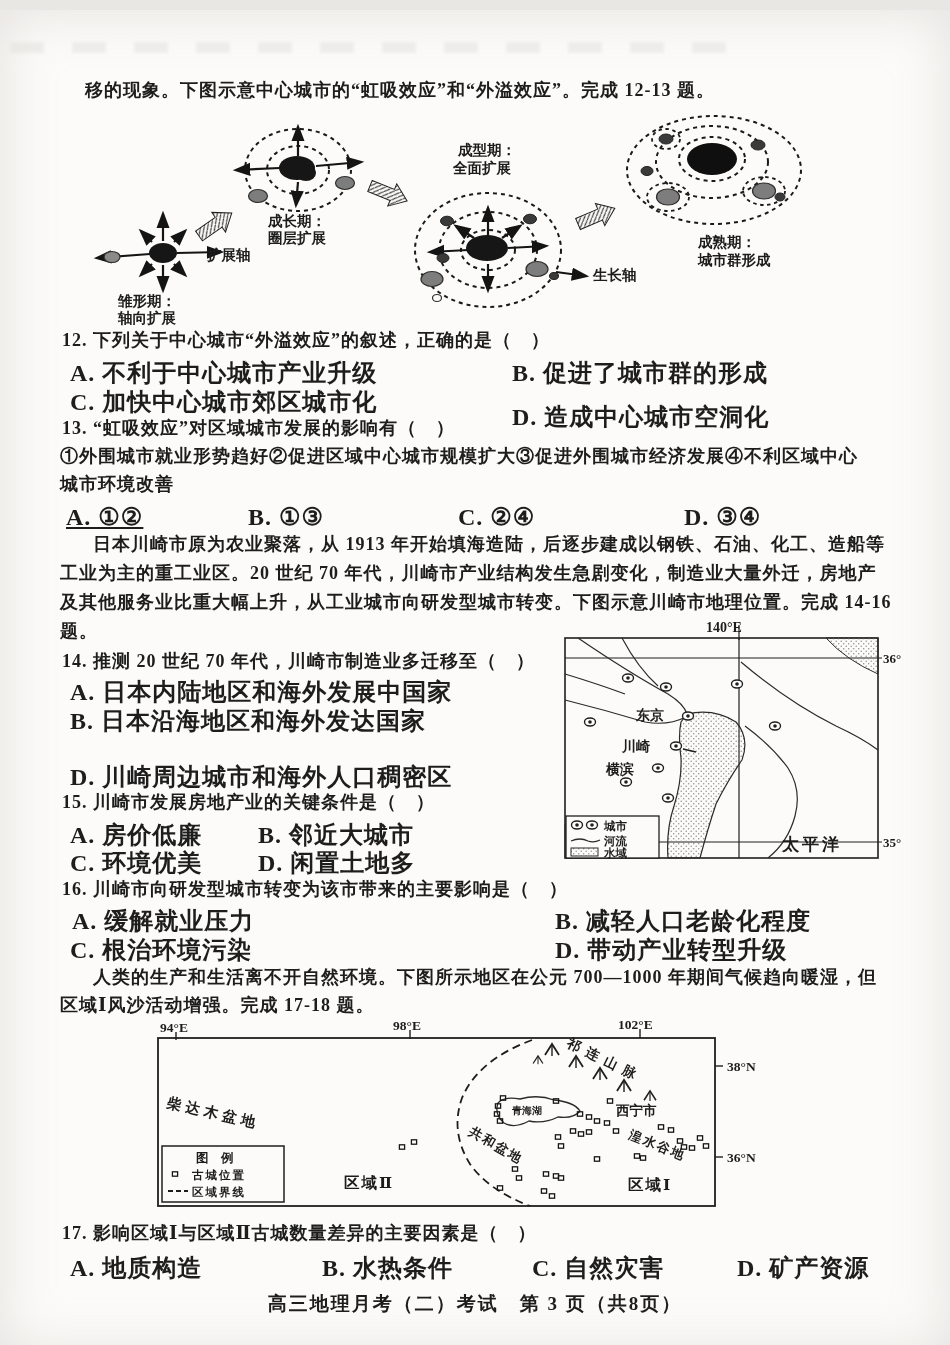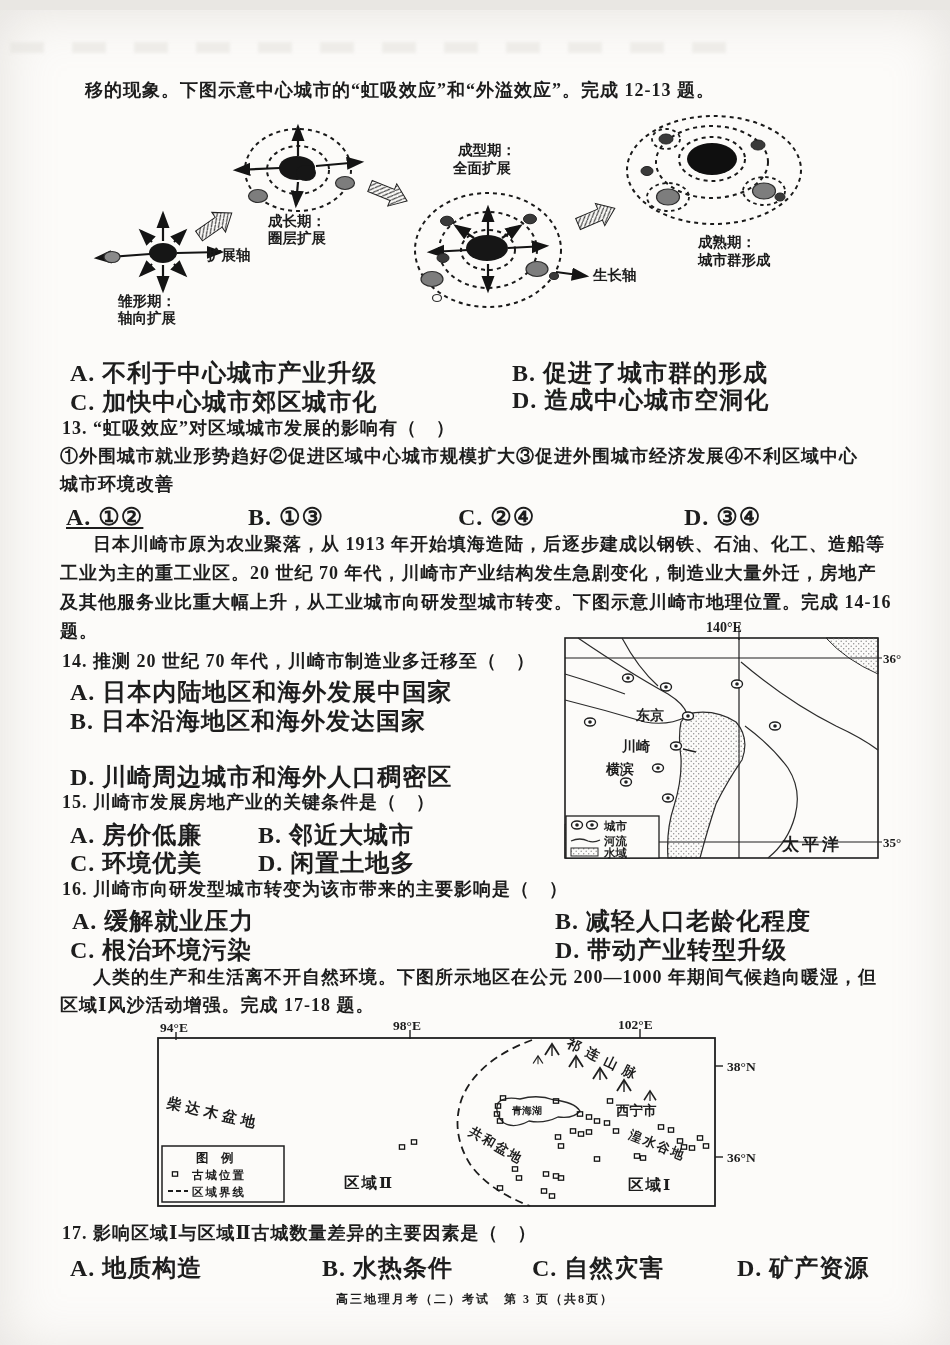--- a/index.html
+++ b/index.html
@@ -5,21 +5,21 @@
   html,body{margin:0;padding:0;background:#e9e7e3;}
   .page{
     position:relative;width:950px;height:1345px;margin:10px auto;
     background:#fcfbf9;overflow:hidden;
     font-family:"Liberation Serif","DejaVu Serif",serif;
     color:#1d1d1d;
     box-shadow:inset 0 0 55px rgba(175,170,158,.30);
   }
   .t{position:absolute;white-space:nowrap;font-size:18px;font-weight:600;letter-spacing:1px;line-height:1.15;}
   .opt{font-size:24px;}
-  .foot{font-size:12px;font-weight:700;letter-spacing:2px;}
+  .foot{font-size:19px;font-weight:700;letter-spacing:2px;}
   .ghost{position:absolute;filter:blur(1.5px);opacity:.5;}
   svg{position:absolute;}
   svg text{font-family:"Liberation Serif","DejaVu Serif",serif;font-weight:700;fill:#1c1c1c;}
 </style>
 </head>
 <body>
 
 <div class="page">
 
   <div class="ghost" style="left:10px;top:32px;width:720px;height:11px;
@@ -114,24 +114,25 @@
       <ellipse cx="758" cy="135" rx="7" ry="5" fill="#3a3a3a" stroke="#222" stroke-width="1"></ellipse>
       <ellipse cx="647" cy="161" rx="6" ry="4.5" fill="#3a3a3a" stroke="#222" stroke-width="1"></ellipse>
       <ellipse cx="668" cy="187" rx="11.5" ry="8" fill="#7d7d7d" stroke="#2e2e2e" stroke-width="1.2"></ellipse>
       <ellipse cx="764" cy="181" rx="11.5" ry="8" fill="#7d7d7d" stroke="#2e2e2e" stroke-width="1.2"></ellipse>
       <ellipse cx="780" cy="187" rx="5" ry="4" fill="#3a3a3a" stroke="#222" stroke-width="1"></ellipse>
     </g>
     <text x="698" y="237" font-size="14.5">成熟期：</text>
     <text x="698" y="255" font-size="14.5">城市群形成</text>
   </svg>
 
+  <div class="t" style="left:62px;top:320px;">12. 下列关于中心城市“外溢效应”的叙述，正确的是（　）</div>
   <div class="t opt" style="left:70px;top:350px;">A. 不利于中心城市产业升级</div>
   <div class="t opt" style="left:512px;top:350px;">B. 促进了城市群的形成</div>
   <div class="t opt" style="left:70px;top:379px;">C. 加快中心城市郊区城市化</div>
-  <div class="t opt" style="left:512px;top:377px;">D. 造成中心城市空洞化</div>
+  <div class="t opt" style="left:512px;top:394px;">D. 造成中心城市空洞化</div>
 
   <div class="t" style="left:62px;top:408px;">13. “虹吸效应”对区域城市发展的影响有（　）</div>
   <div class="t" style="left:60px;top:436px;">①外围城市就业形势趋好②促进区域中心城市规模扩大③促进外围城市经济发展④不利区域中心</div>
   <div class="t" style="left:60px;top:464px;">城市环境改善</div>
   <div class="t opt" style="left:66px;top:494px;text-decoration:underline;">A. ①②</div>
   <div class="t opt" style="left:248px;top:494px;">B. ①③</div>
   <div class="t opt" style="left:458px;top:494px;">C. ②④</div>
   <div class="t opt" style="left:684px;top:494px;">D. ③④</div>
 
   <div class="t" style="left:93px;top:524px;">日本川崎市原为农业聚落，从 1913 年开始填海造陆，后逐步建成以钢铁、石油、化工、造船等</div>
@@ -212,21 +213,21 @@
       <text x="604" y="846.5" font-size="11.5">水域</text>
     </g>
   </svg>
 
   <div class="t" style="left:62px;top:869px;">16. 川崎市向研发型城市转变为该市带来的主要影响是（　）</div>
   <div class="t opt" style="left:72px;top:898px;">A. 缓解就业压力</div>
   <div class="t opt" style="left:555px;top:898px;">B. 减轻人口老龄化程度</div>
   <div class="t opt" style="left:70px;top:927px;">C. 根治环境污染</div>
   <div class="t opt" style="left:555px;top:927px;">D. 带动产业转型升级</div>
 
-  <div class="t" style="left:93px;top:957px;">人类的生产和生活离不开自然环境。下图所示地区在公元 200—1000 年期间气候趋向暖湿，但</div>
+  <div class="t" style="left:93px;top:957px;">人类的生产和生活离不开自然环境。下图所示地区在公元 700—1000 年期间气候趋向暖湿，但</div>
   <div class="t" style="left:60px;top:985px;">区域Ⅰ风沙活动增强。完成 17-18 题。</div>
 
   <svg style="left:150px;top:1005px;" width="720" height="196" viewBox="150 1005 720 196">
     <defs>
       <g id="mtn">
         <path d="M-7,5 L0,-6 L7,5" fill="none" stroke="#1f1f1f" stroke-width="1.8"></path>
         <path d="M0,-5 L0,6" fill="none" stroke="#1f1f1f" stroke-width="1.4"></path>
       </g>
       <g id="gc">
           <rect x="-2.6" y="-2.2" width="5.2" height="4.4" fill="none" stroke="#161616" stroke-width="1.3"></rect>

